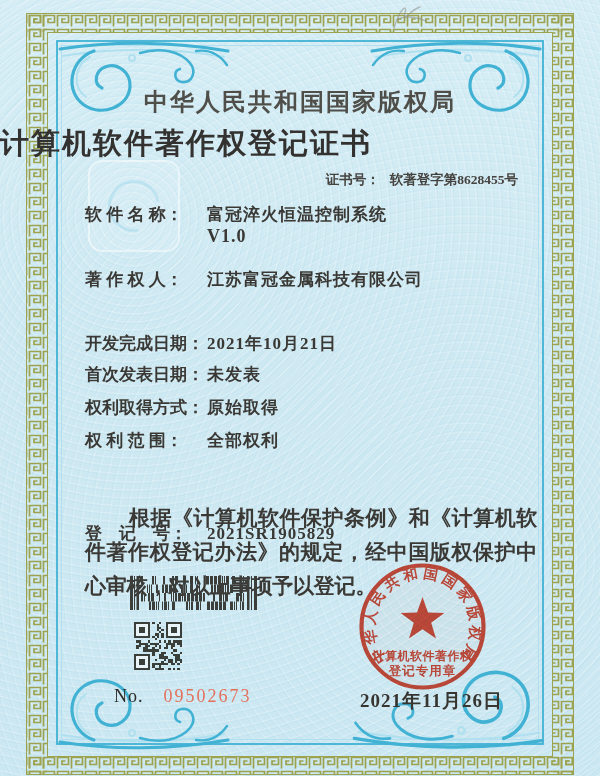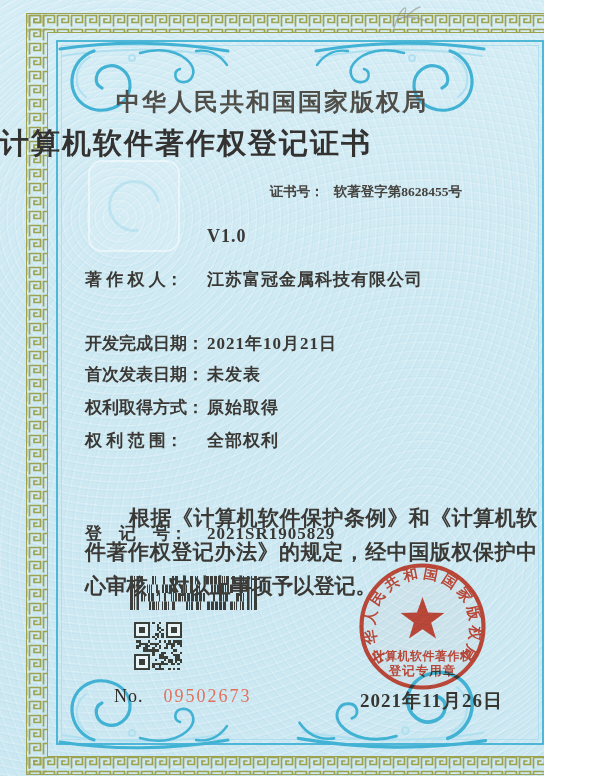--- a/index.html
+++ b/index.html
@@ -7,21 +7,21 @@
     --number-red:#e4705c;
     --border-gold:#9da24e;
     --ornament-blue:#41b2d4;
     --ornament-light:#b0e0ef;
     --text-dark:#3a3834;
     --background-blue:#cfe9f2;
   }
   *{margin:0;padding:0;box-sizing:border-box;}
   body{width:600px;height:776px;font-family:"Liberation Serif","DejaVu Serif",serif;}
   .page{
-    position:relative;width:544px;height:776px;overflow:hidden;
+    position:relative;width:600px;height:776px;overflow:hidden;
     background:
       repeating-radial-gradient(circle at 22% 28%, rgba(255,255,255,.20) 0 1px, rgba(96,190,220,.06) 2px 3px, transparent 3px 8px),
       repeating-radial-gradient(circle at 78% 72%, rgba(255,255,255,.16) 0 1px, rgba(96,190,220,.05) 2px 3px, transparent 3px 9px),
       linear-gradient(180deg,#d6edf5 0%, var(--background-blue) 40%, #cbe7f1 100%);
   }
   svg{display:block;}
   .frame-svg{position:absolute;left:0;top:0;pointer-events:none;}
   .orn{position:absolute;pointer-events:none;}
   .orn.tl{left:56px;top:39px;}
   .orn.tr{right:56px;top:39px;transform:scaleX(-1);}
@@ -40,21 +40,21 @@
   }
   .authority{
     position:absolute;top:86px;left:0;right:0;text-align:center;
     font-size:24px;font-weight:bold;letter-spacing:2px;color:#504e49;
   }
   .cert-title{
     position:absolute;top:124px;left:0;right:0;
     font-size:29px;font-weight:bold;letter-spacing:2px;color:#343230;
   }
   .cert-no{
-    position:absolute;top:171px;right:82px;font-size:13.5px;font-weight:bold;color:#45433f;margin-top:12px;
+    position:absolute;top:171px;right:82px;font-size:13.5px;font-weight:bold;color:#45433f;
   }
   .cert-no .lbl{margin-right:10px;}
   .field-row{position:absolute;left:85px;font-size:17px;font-weight:bold;color:var(--text-dark);white-space:nowrap;}
   .field-row .lbl{display:inline-block;width:118px;white-space:nowrap;}
   .field-row .val{margin-left:4px;letter-spacing:1px;}
   .val-line2{position:absolute;left:207px;top:226px;font-size:18px;font-weight:bold;color:var(--text-dark);letter-spacing:1px;}
   .r1{top:203px;} .r2{top:268px;} .r3{top:332px;} .r4{top:363px;}
   .r5{top:396px;} .r6{top:429px;} .r7{top:488px;margin-top:34px;}
   .paragraph{
     position:absolute;left:85px;top:501px;width:452px;
@@ -125,20 +125,23 @@
   <div class="watermark">
     <div class="c-ring"></div>
   </div>
 
   <div class="authority">中华人民共和国国家版权局</div>
   <div class="cert-title">计算机软件著作权登记证书</div>
   <div class="cert-no">
     <span class="lbl">证书号：</span><span>软著登字第8628455号</span>
   </div>
 
+  <div class="field-row r1">
+    <span class="lbl">软 件 名 称：</span><span class="val">富冠淬火恒温控制系统</span>
+  </div>
   <div class="val-line2">V1.0</div>
   <div class="field-row r2">
     <span class="lbl">著 作 权 人：</span><span class="val">江苏富冠金属科技有限公司</span>
   </div>
   <div class="field-row r3">
     <span class="lbl">开发完成日期：</span><span class="val">2021年10月21日</span>
   </div>
   <div class="field-row r5">
     <span class="lbl">权利取得方式：</span><span class="val">原始取得</span>
   </div>

